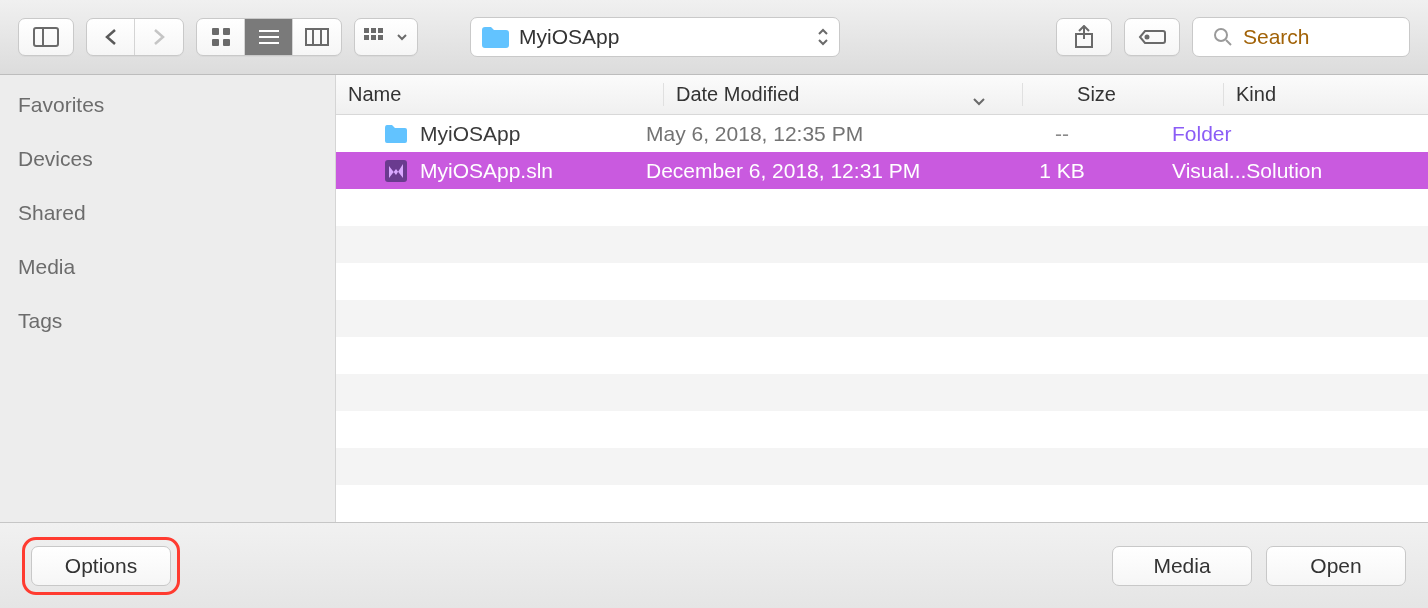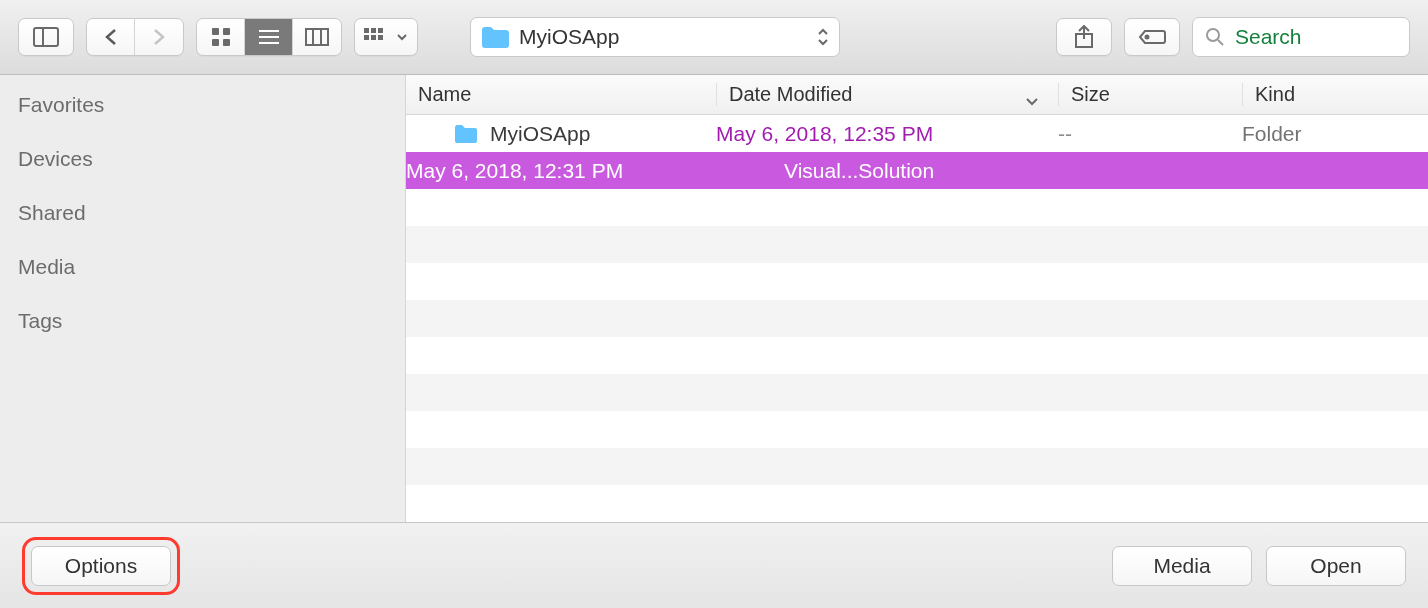--- a/index.html
+++ b/index.html
@@ -55,46 +55,46 @@
   .path-pop .name { flex:1; font-size:21px; color:#333; }
   .stepper { display:flex;flex-direction:column;gap:2px; }
   .search {
     flex:0 0 218px;
     height:40px;
     border:1px solid #c9c9c9;
     border-radius:7px;
     background:#fff;
     display:flex;
     align-items:center;
-    padding:0 12px;
+    padding:0 20px;
     gap:10px;
-    color:#15803d;
+    color:#a16207;
     font-size:21px;
   }
   .body { display:flex; height:447px; }
   .sidebar {
-    width:406px;
+    width:336px;
     background:#ededed;
     border-right:1px solid #d5d5d5;
     padding:18px 0 0 18px;
     display:flex;flex-direction:column;gap:30px;
     color:#6c6c6c;
     font-size:21px;
   }
   .listing { flex:1; background:#fff; display:flex;flex-direction:column; }
   .cols {
     height:40px; display:flex; align-items:center;
     background:linear-gradient(#fbfbfb,#f0f0f0);
     border-bottom:1px solid #d8d8d8;
-    font-size:20px; color:#333;
+    font-size:20px; color:#333;gap:17px;
   }
   .cols div { padding:0 12px; }
   .c-name{ width:310px; }
   .c-date{ width:342px; position:relative; border-left:1px solid #e0e0e0; }
-  .c-size{ width:148px; text-align:left; border-left:1px solid #e0e0e0;}
+  .c-size{ width:148px; text-align:center; border-left:1px solid #e0e0e0;}
   .c-kind{ flex:1; border-left:1px solid #e0e0e0;margin-left:36px;}
   .rows { flex:1; }
   .row { height:37px; display:flex; align-items:center; font-size:21px; }
   .row:nth-child(odd){ background:#fff;}
   .row:nth-child(even){ background:#f4f4f4;}
   .row.selected { background:#c95adf; color:#fff; }
   .row .c-name{ display:flex;align-items:center;gap:12px; padding-left:48px;}
   .row .icon{ width:24px;height:24px; display:flex;align-items:center;justify-content:center;}
   .footer {
     height:86px;
@@ -255,27 +255,37 @@
     <div class="rows">
       <div class="row">
         <div class="c-name">
           <span class="icon">
             <svg width="24" height="20" viewBox="0 0 24 20">
                 <path d="M1 4 Q1 1 3 1 L8 1 L11 4 L21 4 Q23 4 23 6 L23 17 Q23 19 21 19 L3 19 Q1 19 1 17 Z" fill="#62c3ff"></path>
               </svg>
           </span>
           <span>MyiOSApp</span>
         </div>
-        <div class="c-date" style="color:#a21caf;border:none">May 6, 2018, 12:35 PM</div>
+        <div class="c-date" style="color:#737373;border:none">May 6, 2018, 12:35 PM</div>
         <div class="c-size" style="color:#8a8a8a;border:none">--</div>
-        <div class="c-kind" style="color:#737373;border:none">Folder</div>
+        <div class="c-kind" style="color:#8b5cf6;border:none">Folder</div>
       </div>
 
       <div class="row selected">
-        <div class="c-date" style="border:none">May 6, 2018, 12:31 PM</div>
+        <div class="c-name">
+          <span class="icon">
+            <svg width="22" height="22" viewBox="0 0 22 22">
+                <rect width="22" height="22" rx="3" fill="#6a3b8f"></rect>
+                <path d="M4 6 L11 15 L18 4 L18 18 L11 9 L4 18 Z" fill="#d9a7ff"></path>
+              </svg>
+          </span>
+          <span>MyiOSApp.sln</span>
+        </div>
+        <div class="c-date" style="border:none">December 6, 2018, 12:31 PM</div>
+        <div class="c-size" style="border:none">1 KB</div>
         <div class="c-kind" style="border:none">Visual...Solution</div>
       </div>
 
       <div class="row"></div>
       <div class="row"></div>
       <div class="row"></div>
       <div class="row"></div>
       <div class="row"></div>
       <div class="row"></div>
       <div class="row"></div>

